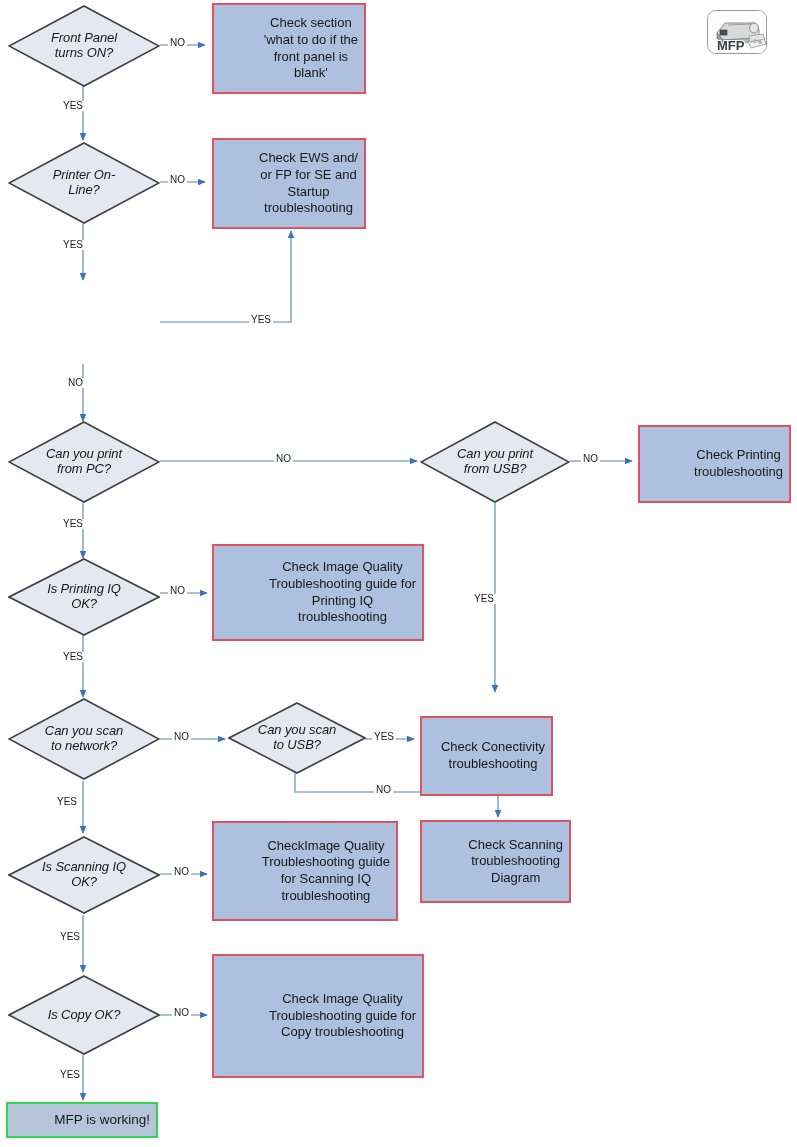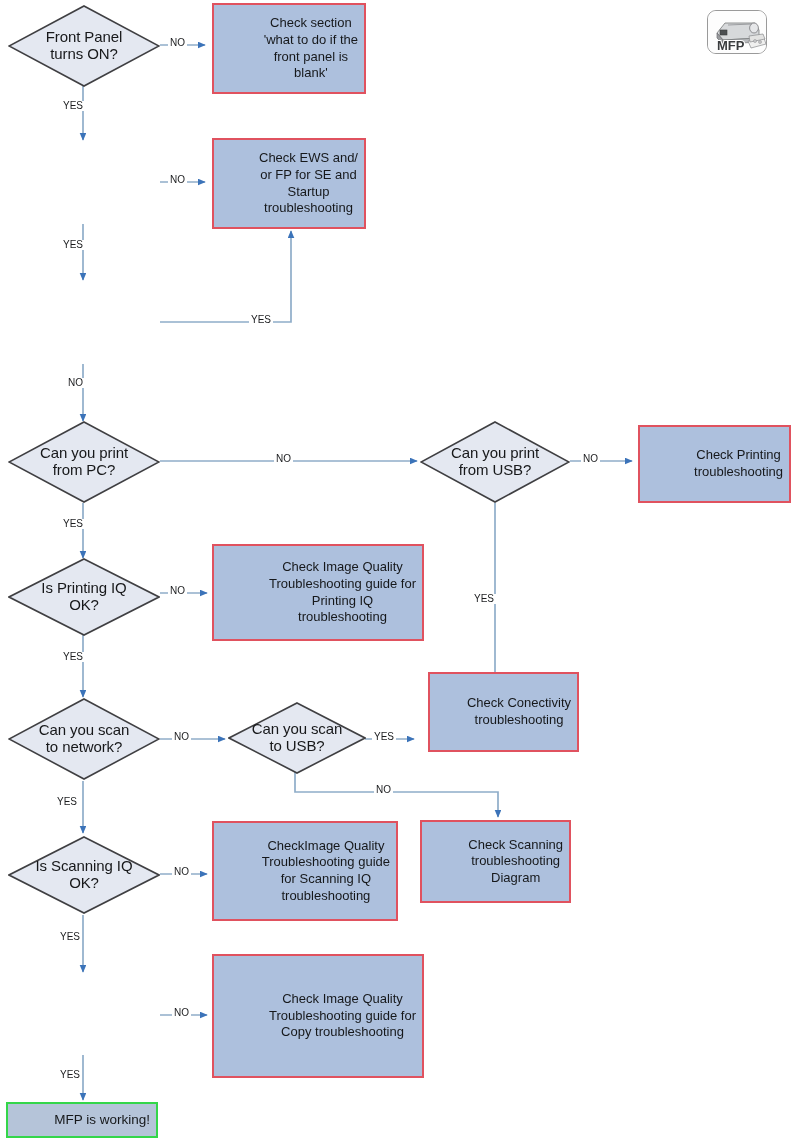--- a/index.html
+++ b/index.html
@@ -27,23 +27,24 @@
     color:#17181a;
     line-height:1.12;
     box-sizing:border-box;
   }
   .diamond .dshape{
     position:absolute;left:0;top:0;width:100%;height:100%;
   }
   .diamond .dtext{
     position:relative;z-index:2;
     padding:0 8px;
-    font-size:15px;
+    font-size:13px;
     letter-spacing:-0.1px;
     white-space:pre-line;
+    font-style:italic;
   }
 
   
   .box{
     position:absolute;
     box-sizing:border-box;
     background:#adc0dd;
     border:2px solid #e0525f;
     display:flex;align-items:center;justify-content:flex-end;
     text-align:center;
@@ -146,20 +147,27 @@
 turns ON?</span>
   </div>
 
   <div class="box" style="left:212px;top:3px;width:154px;height:91px;">
     <span>Check section
 'what to do if the
 front panel is
 blank'</span>
   </div>
 
+  <div class="diamond" style="left:8px;top:142px;width:152px;height:82px;">
+    <svg class="dshape" viewBox="0 0 152 82" preserveAspectRatio="none">
+      <polygon points="76,1 151,41 76,81 1,41" fill="#e4e8f1" stroke="#3f3f42" stroke-width="1.6"></polygon>
+    </svg>
+    <span class="dtext">Printer On-
+Line?</span>
+  </div>
 
   <div class="box" style="left:212px;top:138px;width:154px;height:91px;">
     <span>Check EWS and/
 or FP for SE and
 Startup
 troubleshooting</span>
   </div>
 
 
   <div class="diamond" style="left:8px;top:421px;width:152px;height:82px;">
@@ -207,21 +215,21 @@
   </div>
 
   <div class="diamond" style="left:228px;top:702px;width:138px;height:72px;">
     <svg class="dshape" viewBox="0 0 138 72" preserveAspectRatio="none">
       <polygon points="69,1 137,36 69,71 1,36" fill="#e4e8f1" stroke="#3f3f42" stroke-width="1.6"></polygon>
     </svg>
     <span class="dtext">Can you scan
 to USB?</span>
   </div>
 
-  <div class="box" style="left:420px;top:672px;width:151px;height:80px;margin-left:8px;">
+  <div class="box" style="left:420px;top:716px;width:133px;height:80px;">
     <span>Check Conectivity
 troubleshooting</span>
   </div>
 
   <div class="box" style="left:420px;top:820px;width:151px;height:83px;">
     <span>Check Scanning
 troubleshooting
 Diagram</span>
   </div>
 
@@ -233,20 +241,26 @@
 OK?</span>
   </div>
 
   <div class="box" style="left:212px;top:821px;width:186px;height:100px;">
     <span>CheckImage Quality
 Troubleshooting guide
 for Scanning IQ
 troubleshooting</span>
   </div>
 
+  <div class="diamond" style="left:8px;top:975px;width:152px;height:80px;">
+    <svg class="dshape" viewBox="0 0 152 80" preserveAspectRatio="none">
+      <polygon points="76,1 151,40 76,79 1,40" fill="#e4e8f1" stroke="#3f3f42" stroke-width="1.6"></polygon>
+    </svg>
+    <span class="dtext">Is Copy OK?</span>
+  </div>
 
   <div class="box" style="left:212px;top:954px;width:212px;height:124px;">
     <span>Check Image Quality
 Troubleshooting guide for
 Copy troubleshooting</span>
   </div>
 
   <div class="box terminal" style="left:6px;top:1102px;width:152px;height:36px;">
     <span>MFP is working!</span>
   </div>

